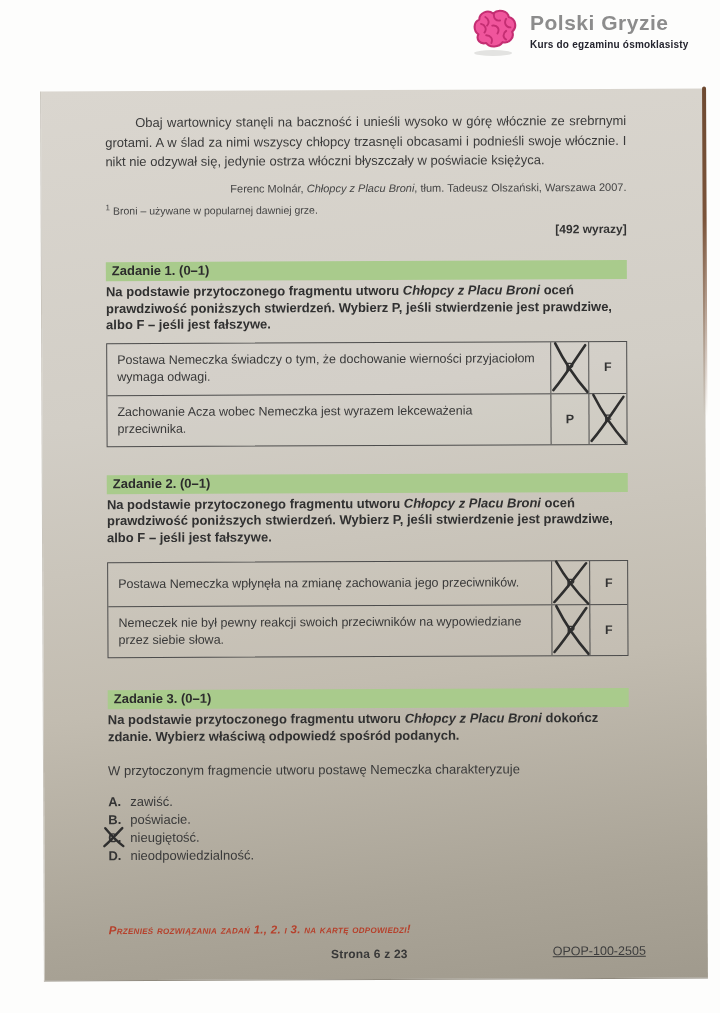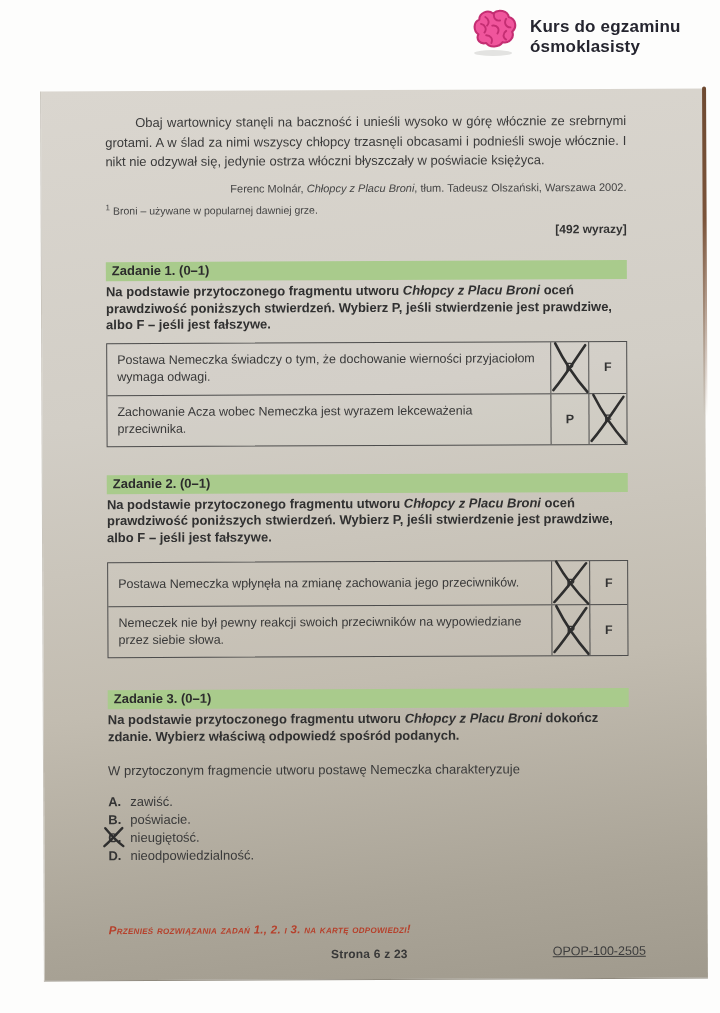--- a/index.html
+++ b/index.html
@@ -21,21 +21,21 @@
   .brain-shadow {
     position:absolute; left:6px; top:44px; width:38px; height:6px;
     background:#e3e3e1; border-radius:50%;
   }
   .brand-text { padding-top:6px; }
   .brand-name {
     font-size:21px; font-weight:bold; color:#8c8c8c; letter-spacing:.5px;
     line-height:1.05;
   }
   .brand-tagline {
-    font-size:17px; font-weight:bold; color:#25252f; margin-top:5px;
+    font-size:10px; font-weight:bold; color:#25252f; margin-top:5px;
     letter-spacing:.2px;
   }
 
   
   .paper {
     position:absolute; left:42px; top:90px; width:664px; height:890px;
     background:linear-gradient(173deg,#dad6cf 0%,#d2cec6 35%,#c2bcb0 65%,#aaa497 88%,#a09a8d 100%);
     transform:rotate(-0.25deg);
     border-bottom:1px solid #8f897d;
     border-left:1px solid #c9c5bd;
@@ -109,30 +109,31 @@
 
 <header class="brand">
   <div class="brain-wrap">
     <div class="brain-shadow"></div>
     <svg width="52" height="48" viewBox="0 0 60 54">
       <path d="M12 32 C6 28 6 18 13 15 C13 7 23 3 29 8 C35 2 46 5 47 12 C55 14 57 24 51 29 C54 36 47 43 40 41 C36 47 25 48 21 42 C14 44 9 38 12 32 Z" fill="#f0559c" stroke="#c42e72" stroke-width="2.4" stroke-linejoin="round"></path>
       <path d="M20 12 C24 14 25 19 22 22 M30 8 C29 14 33 17 37 16 M44 14 C41 19 44 24 49 24 M15 20 C20 21 22 26 19 30 M28 22 C34 21 37 26 34 31 M44 28 C40 31 40 36 44 38 M21 33 C26 33 29 37 27 42" fill="none" stroke="#c42e72" stroke-width="2.2" stroke-linecap="round"></path>
     </svg>
   </div>
   <div class="brand-text">
+    <div class="brand-name">Polski Gryzie</div>
     <div class="brand-tagline">Kurs do egzaminu ósmoklasisty</div>
   </div>
 </header>
 
 <div class="paper">
   <div class="paper-edge"></div>
 
   <p class="intro">Obaj wartownicy stanęli na baczność i unieśli wysoko w górę włócznie ze srebrnymi grotami. A w ślad za nimi wszyscy chłopcy trzasnęli obcasami i podnieśli swoje włócznie. I nikt nie odzywał się, jedynie ostrza włóczni błyszczały w poświacie księżyca.</p>
 
-  <p class="attribution"><span>Ferenc Molnár, </span><span class="book">Chłopcy z Placu Broni</span><span>, tłum. Tadeusz Olszański, Warszawa 2002.</span></p>
+  <p class="attribution"><span>Ferenc Molnár, </span><span class="book">Chłopcy z Placu Broni</span><span>, tłum. Tadeusz Olszański, Warszawa 2007.</span></p>
 
   <p class="footnote"><sup>1</sup><span> Broni – używane w popularnej dawniej grze.</span></p>
 
   <p class="word-count">[492 wyrazy]</p>
 
   <section class="task" style="margin-top:24px;">
     <div class="task-header">Zadanie 1. (0–1)</div>
     <p class="task-instr"><span>Na podstawie przytoczonego fragmentu utworu </span><span class="book">Chłopcy z Placu Broni</span><span> oceń prawdziwość poniższych stwierdzeń. Wybierz P, jeśli stwierdzenie jest prawdziwe, albo F – jeśli jest fałszywe.</span></p>
 
     <div class="tf-table">

